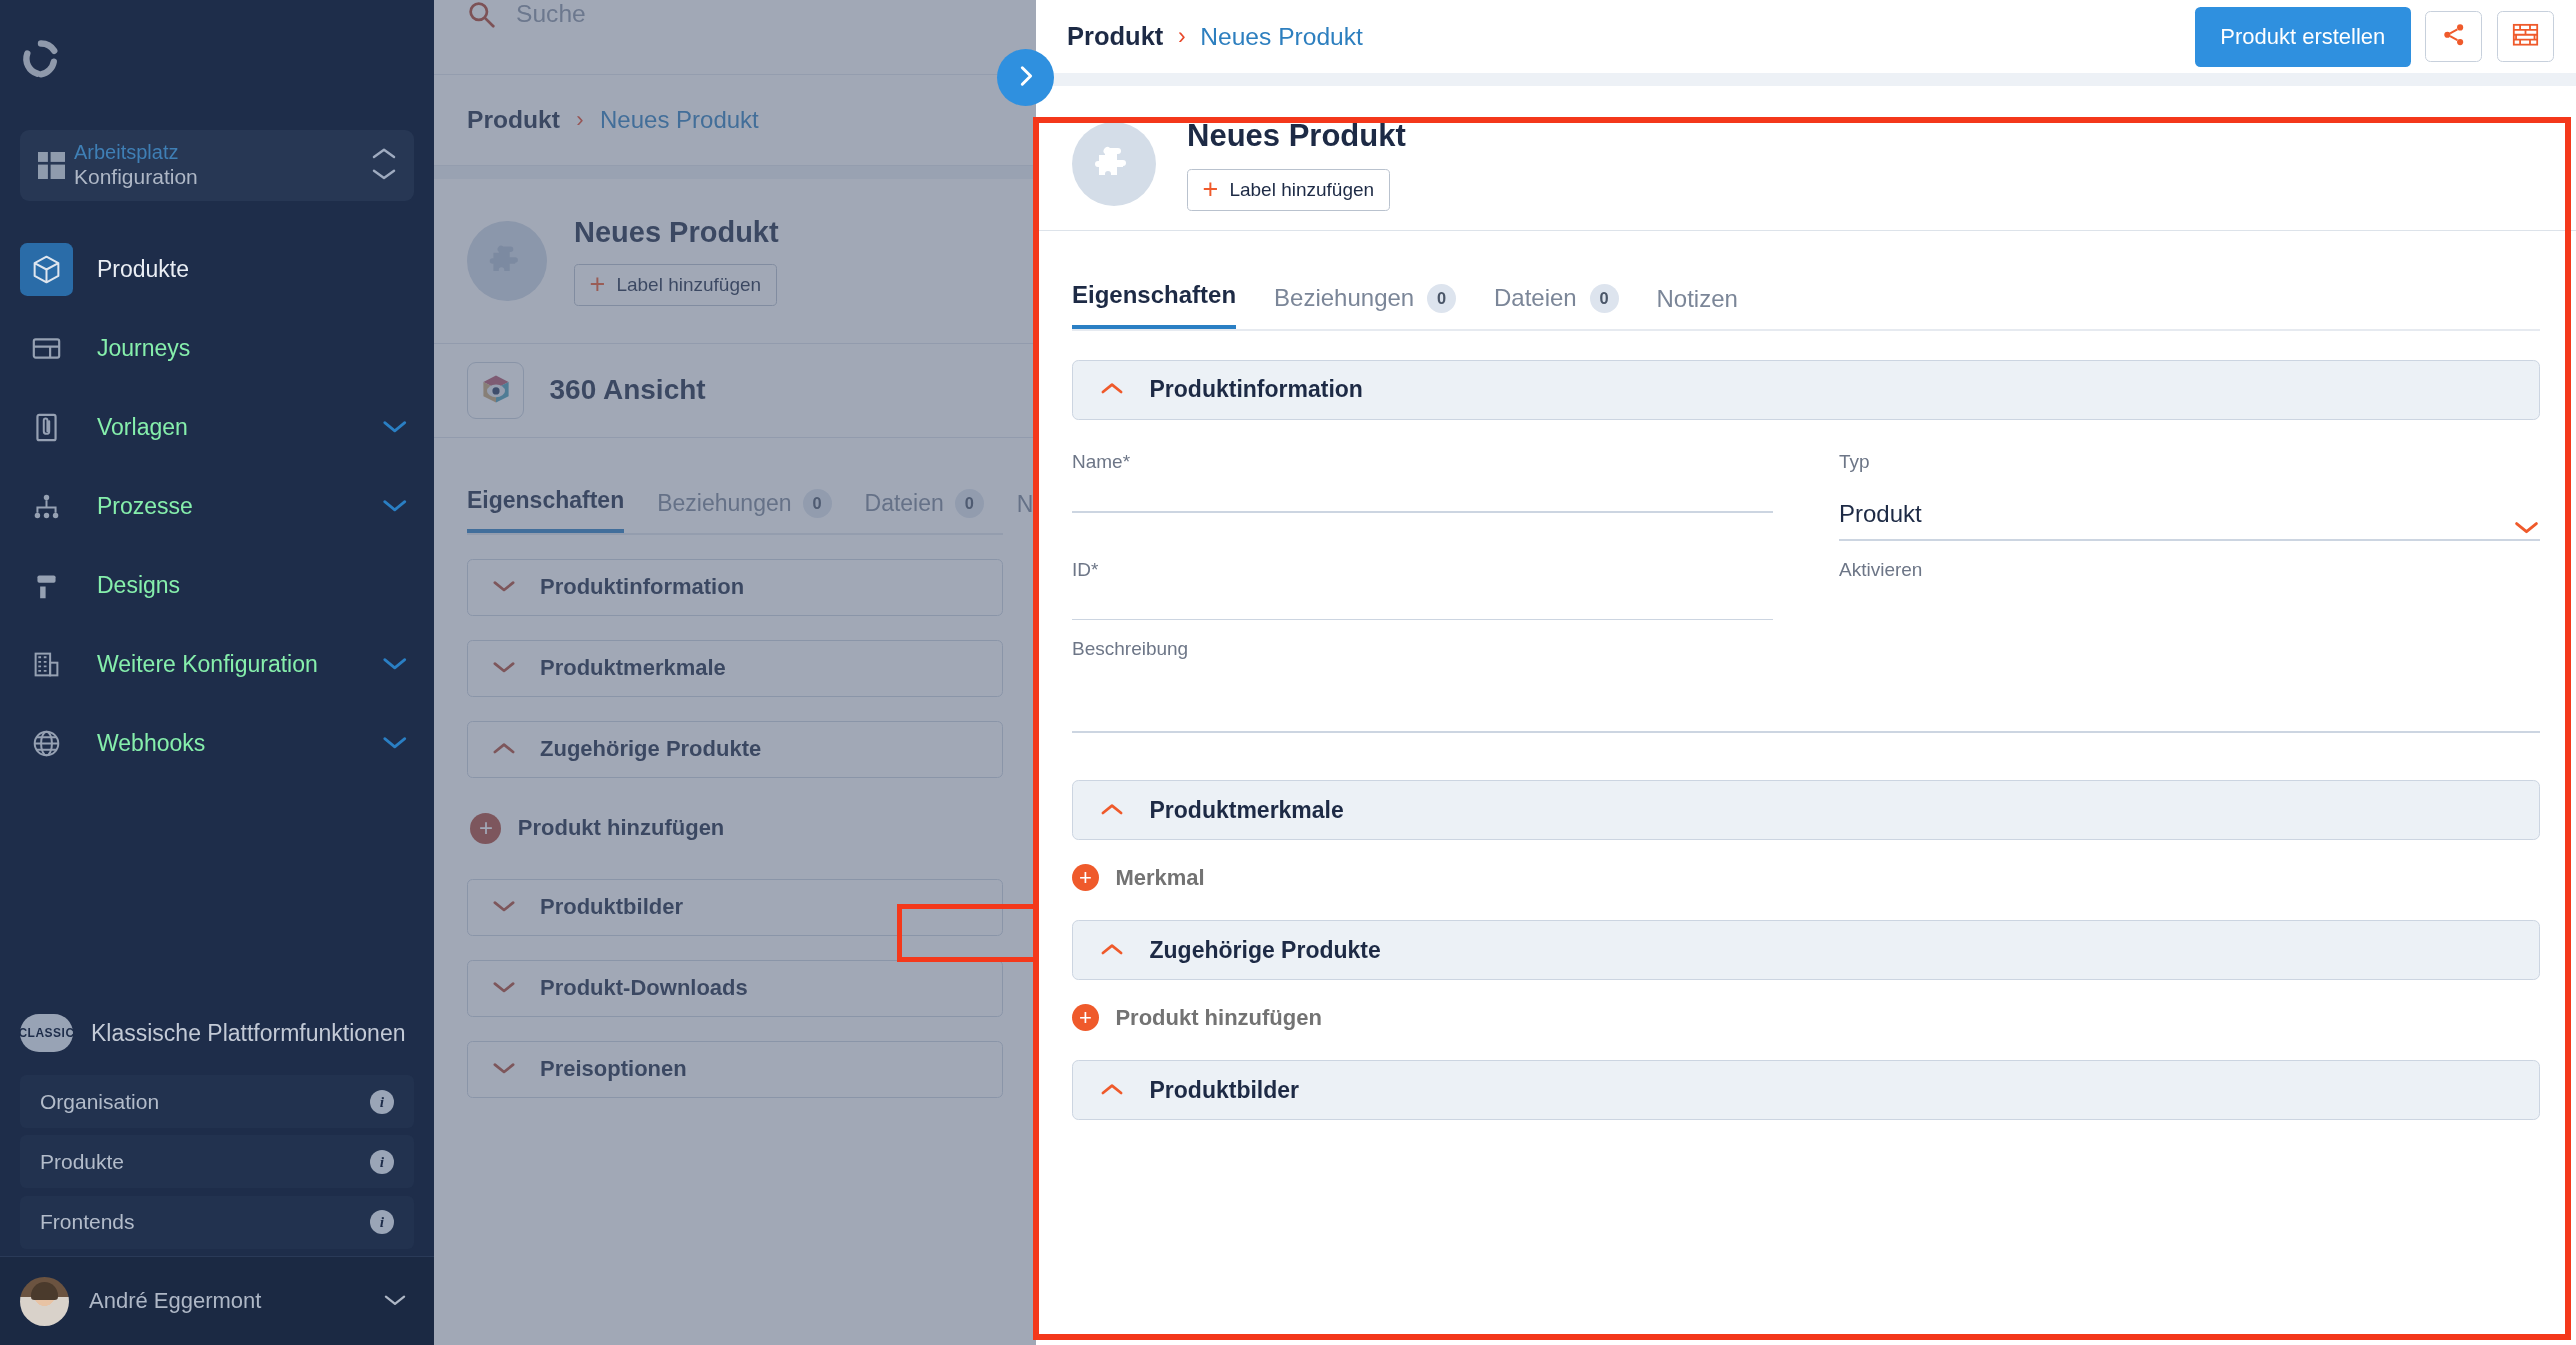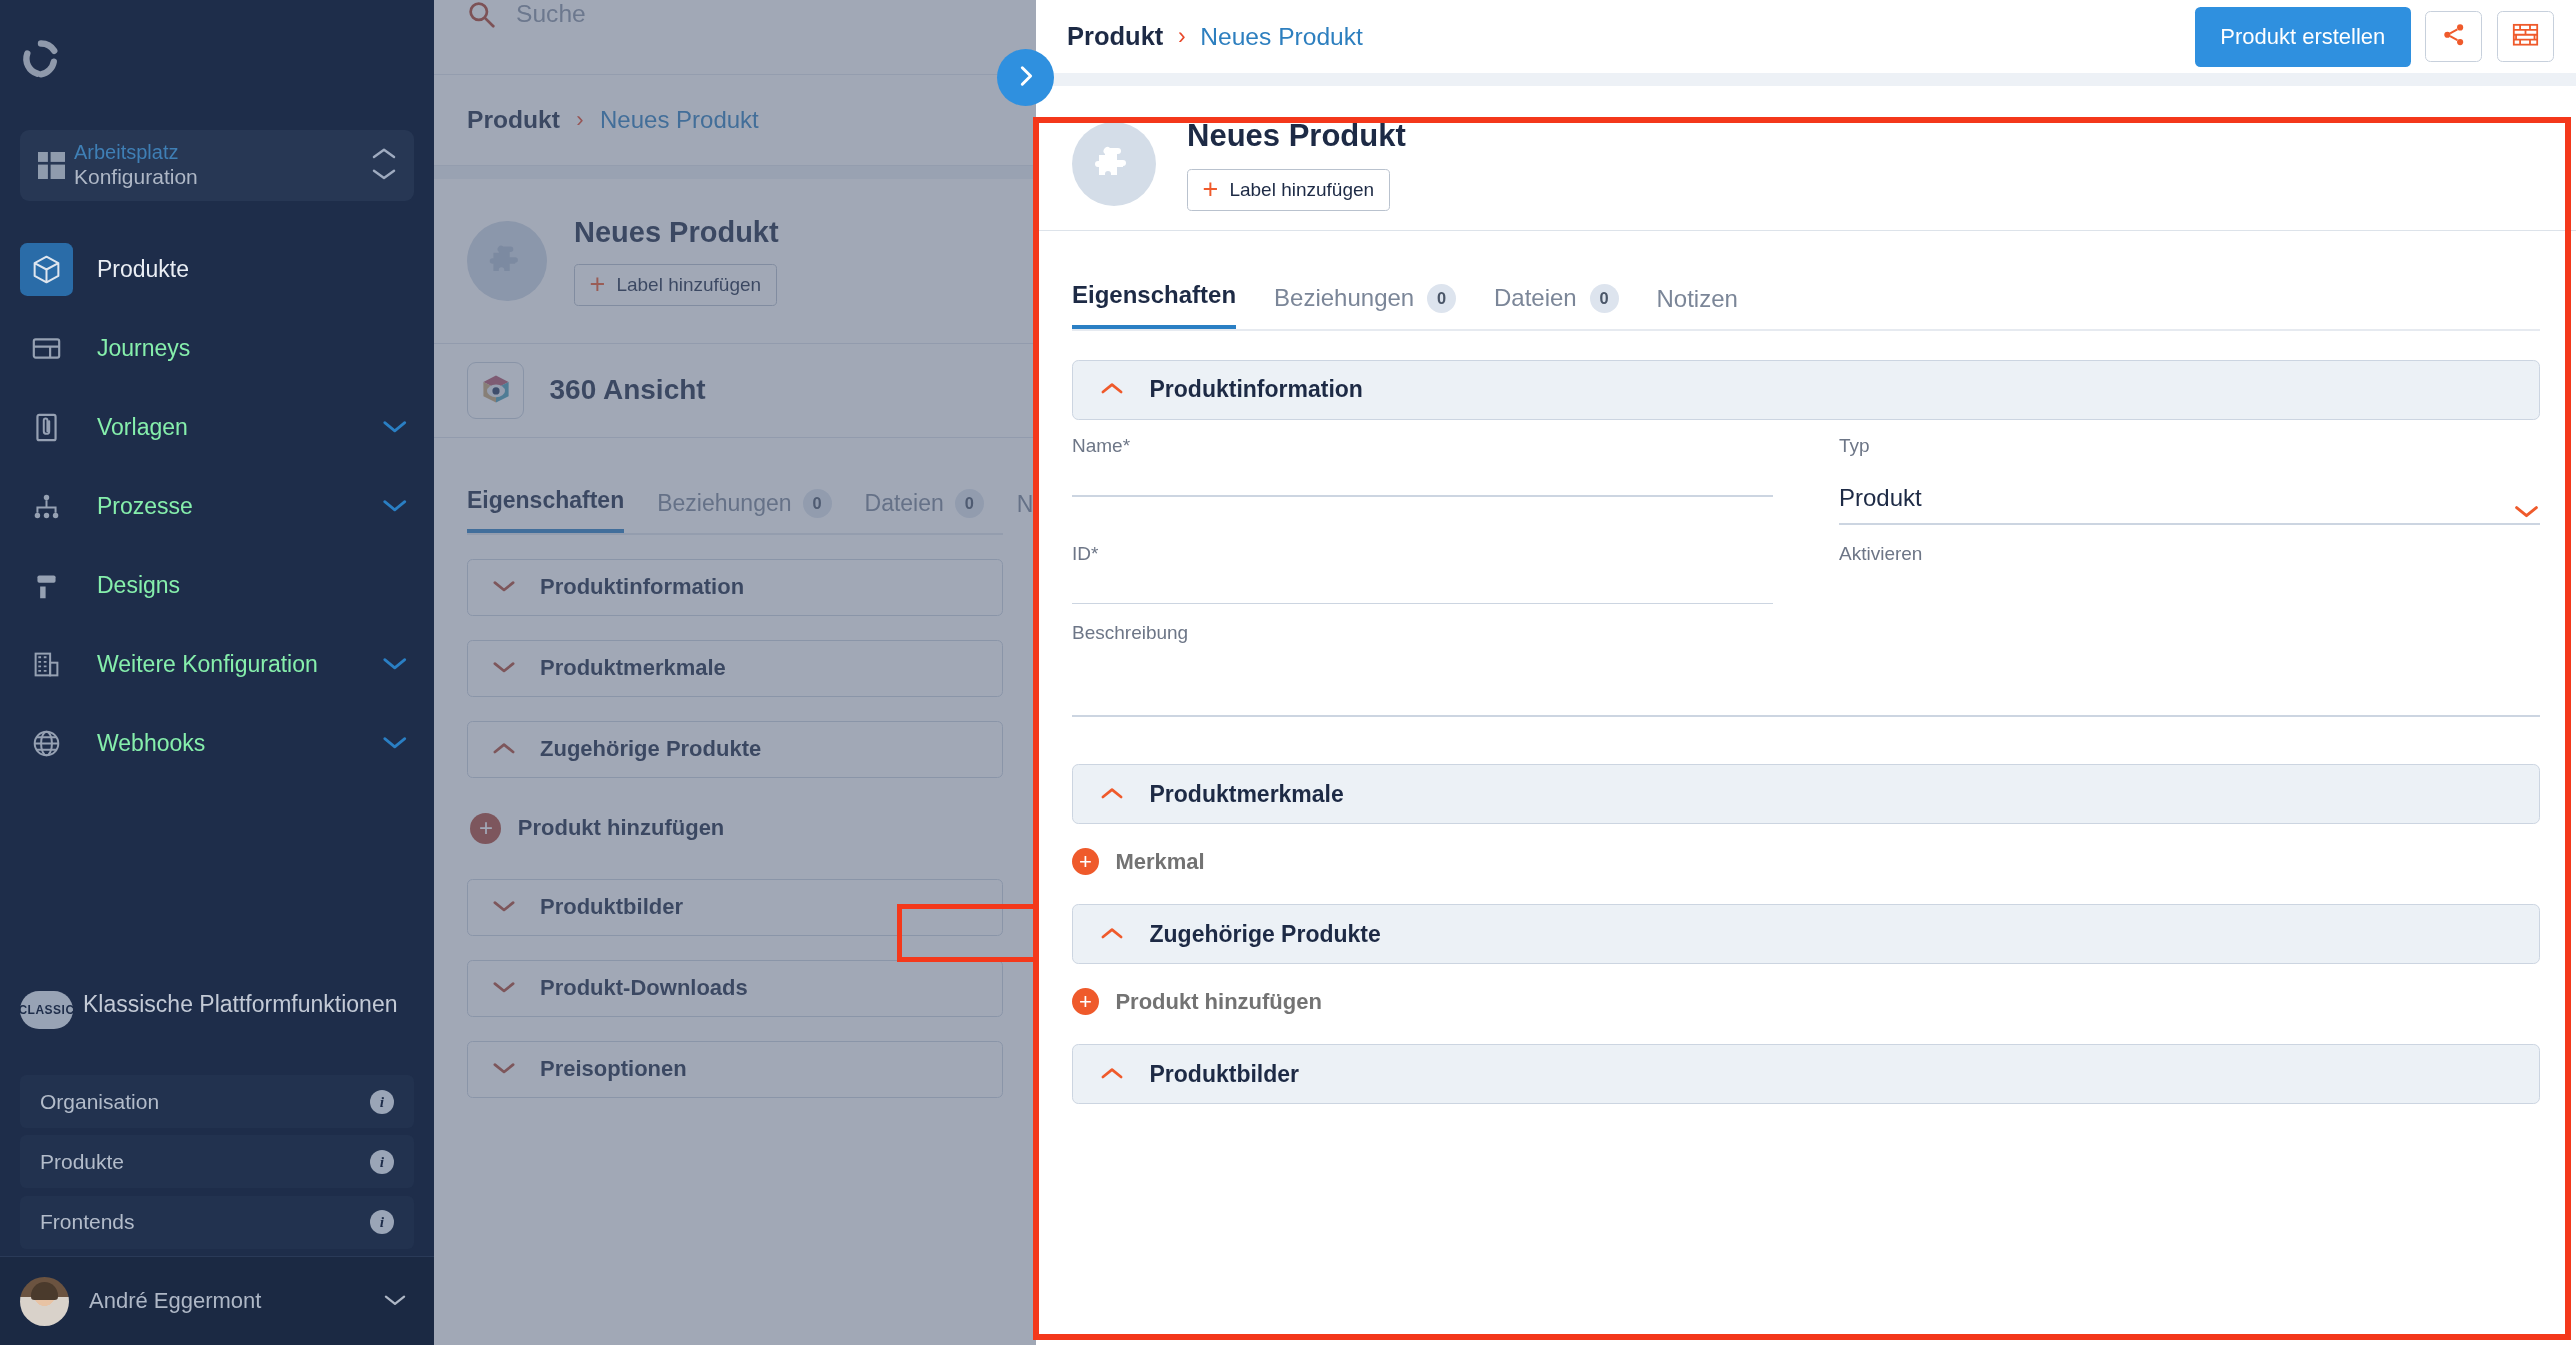--- a/index.html
+++ b/index.html
@@ -41,21 +41,21 @@
     display: flex; align-items: center; justify-content: center;
   }
   .nav-ico.active { background: #2a6ca8; }
   .nav-label { flex: 1; font-size: 23px; color: #86efac; }
   .nav-item.active .nav-label { color: #eaeef4; }
   .nav-caret { color: #2a7fc4; }
 
   .sb-spacer { flex: 1 1 auto; }
 
   .classic-row {
-    display: flex; align-items: flex-start; gap: 10px; padding: 0 20px; height: 84px;
+    display: flex; align-items: center; gap: 18px; padding: 0 20px; height: 84px;
   }
   .classic-badge {
     width: 53px; height: 38px; border-radius: 19px; background: #98a3b5;
     color: #1e2d4a; font-size: 12px; font-weight: bold; letter-spacing: 0.5px;
     display: flex; align-items: center; justify-content: center; flex: 0 0 53px;
   }
   .classic-label { color: #c3cad6; font-size: 23px; }
 
   .classic-item {
     margin: 0 20px 7.3px 20px; height: 53px; background: #22324f; border-radius: 6.4px;
@@ -193,21 +193,21 @@
   .rtab.active { color: #1d2a45; font-weight: bold; border-bottom: 4.6px solid #2a7fc4; }
   .rp-tabs-rule { height: 1.8px; background: #e6eaf0; margin: 0 36px; }
 
   .rp-acc {
     margin: 29px 36px 0 36px; min-height: 60px; background: #ecf1f6; border: 0.9px solid #ccd5e1;
     border-radius: 6.4px; display: flex; align-items: center; gap: 25.5px; padding: 0 27px; cursor: pointer;
   }
   .rp-acc-t { font-size: 23px; color: #1d2a45; font-weight: bold; }
   .chev-o { color: #ef5a2b; }
 
-  .form-grid { display: grid; grid-template-columns: 1fr 1fr; gap: 0 66px; padding: 15px 36px 0 36px; }
+  .form-grid { display: grid; grid-template-columns: 1fr 1fr; gap: 0 66px; padding: 31px 36px 0 36px; }
   .field { padding-bottom: 18px; }
   .field-lbl { font-size: 19px; color: #6d7687; margin-bottom: 27px; }
   .field-line { height: 1.8px; background: #ccd5e1; }
   .field-val { font-size: 24px; color: #1d2a45; padding-bottom: 11px; }
   .field-sel { display: flex; align-items: flex-end; justify-content: space-between; }
   .field-full { grid-column: 1 / -1; }
   .field-full .field-lbl { margin-bottom: 60px; }
 
   .sw-row { display: flex; align-items: center; gap: 22px; padding-bottom: 3.6px; }
   .switch { width: 58px; height: 31px; border-radius: 15.5px; background: #dde4ee; position: relative; cursor: pointer; }

